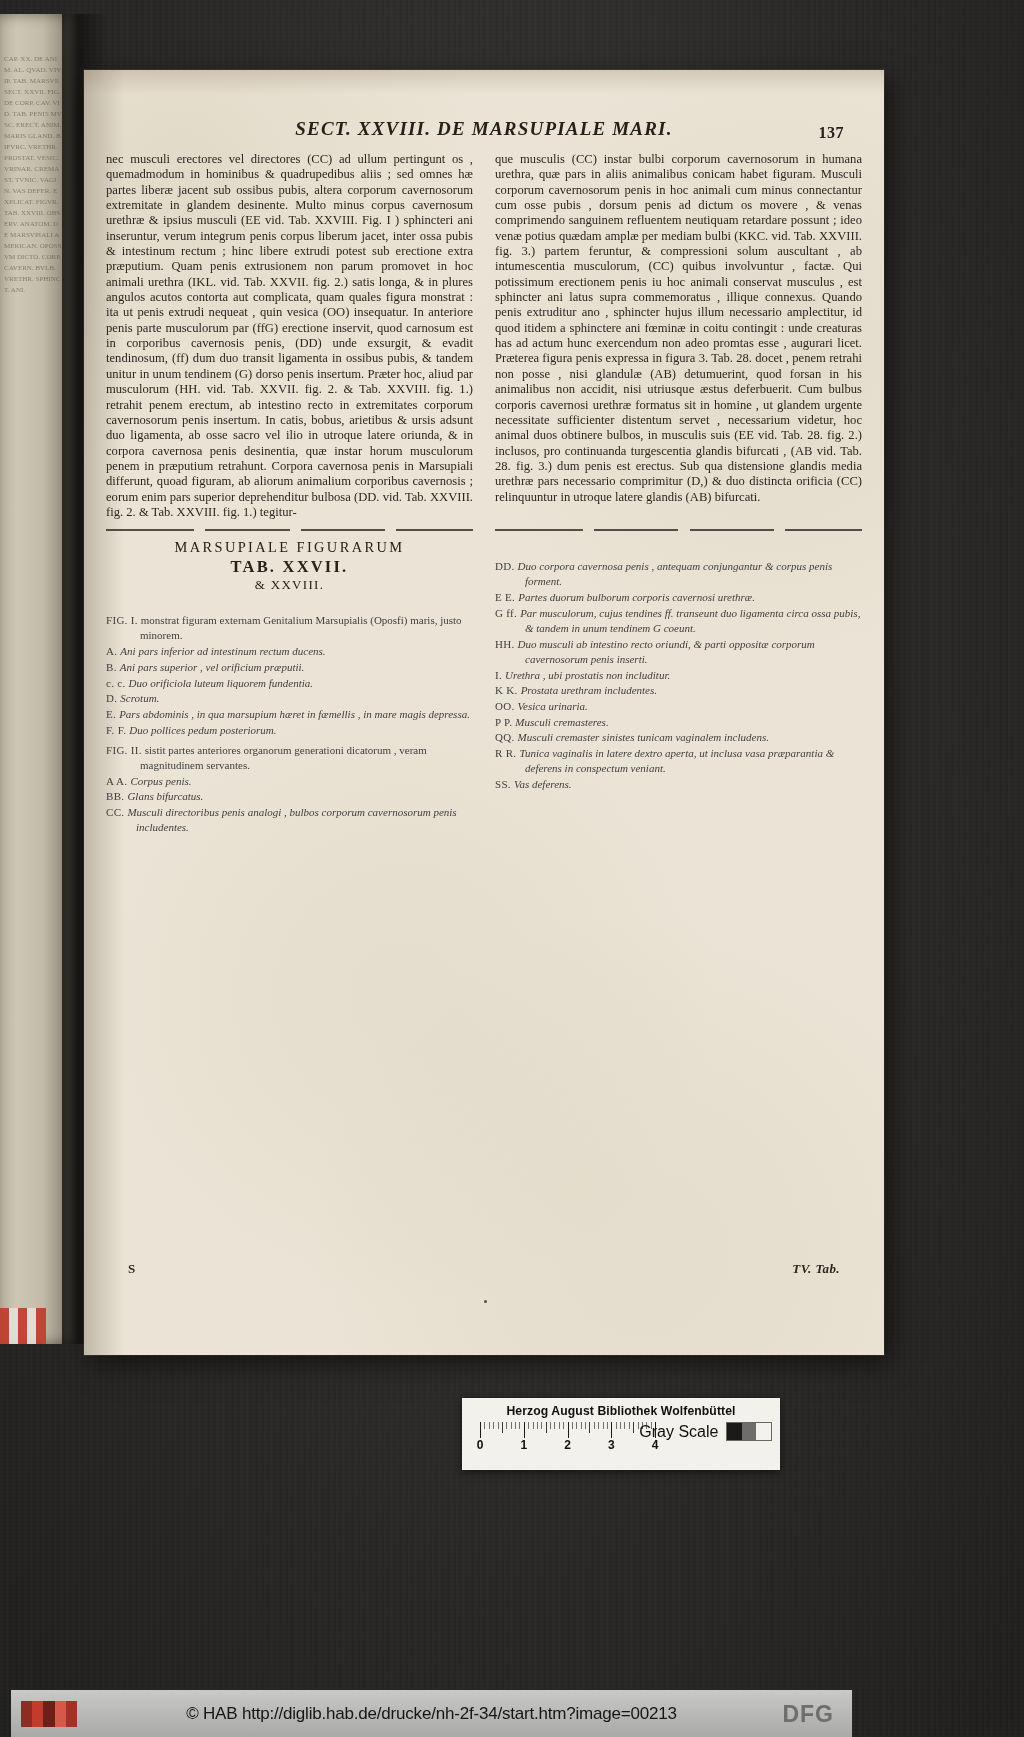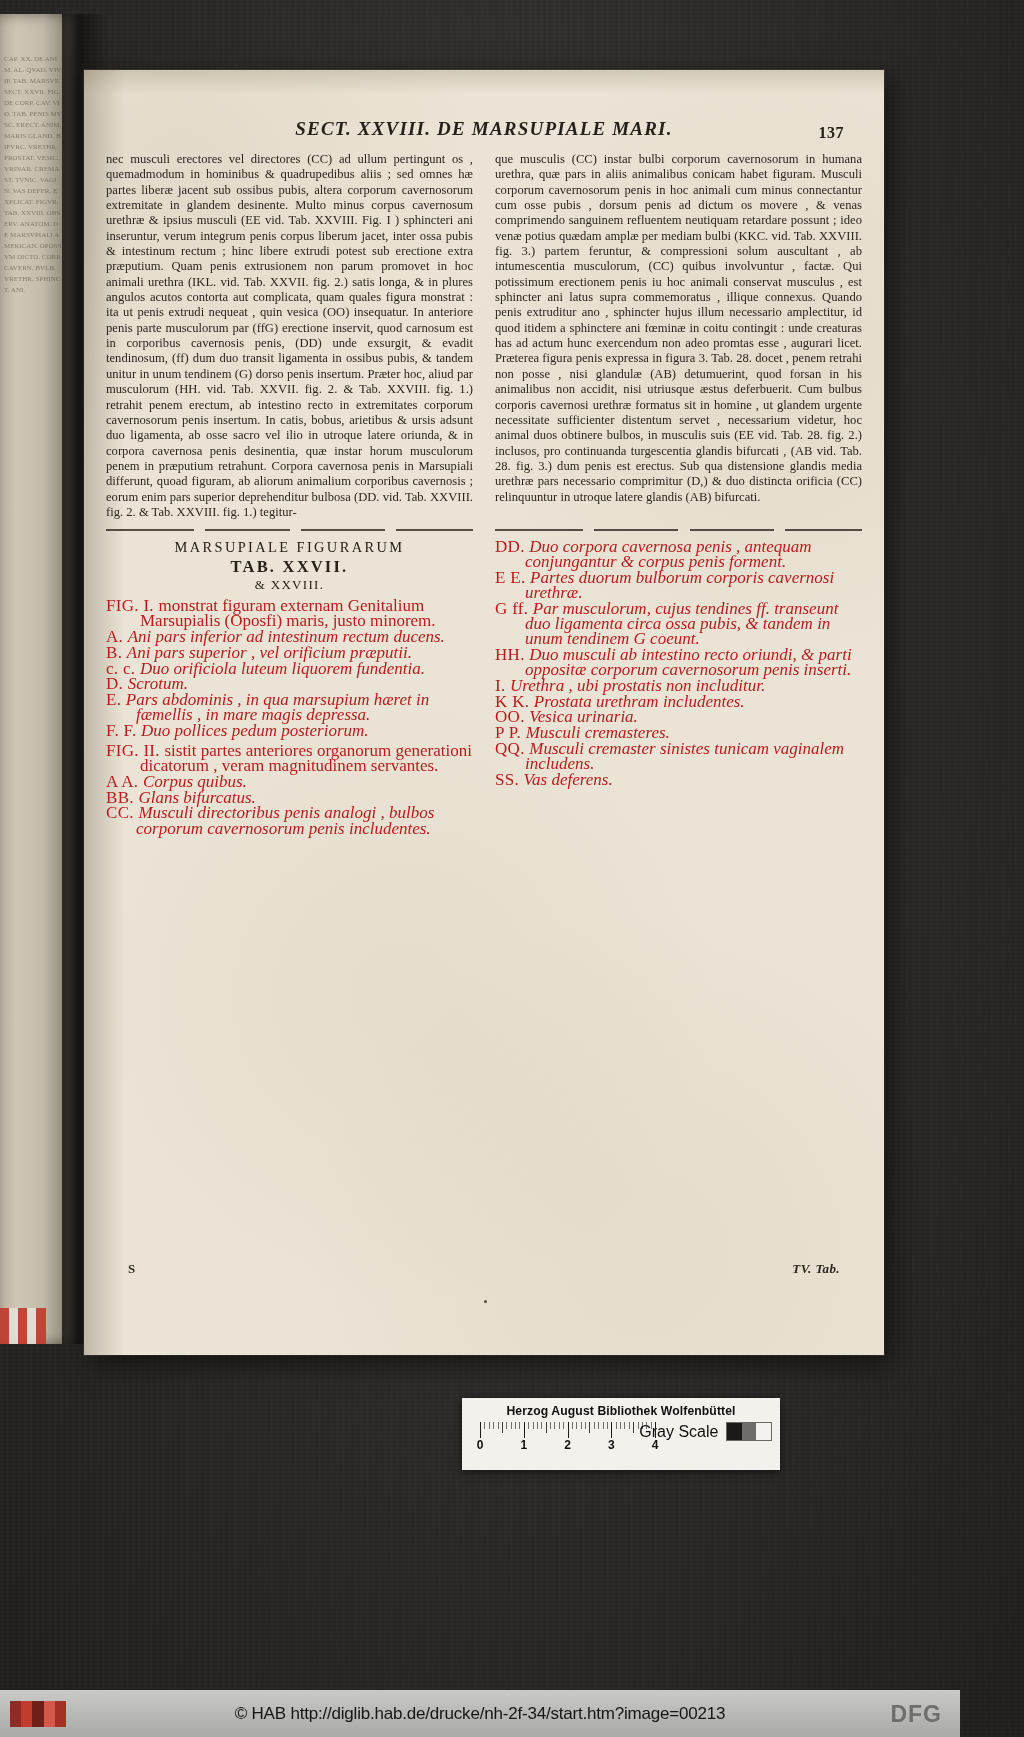--- a/index.html
+++ b/index.html
@@ -117,21 +117,21 @@
                               #3a332a 79% 100%);
     opacity:.85;
   }
 
   
   .expl-head{text-align:center;margin-bottom:3px;}
   .expl-l1{font-size:14.4px;letter-spacing:2.4px;color:#262119;}
   .expl-l2{font-size:16.5px;font-weight:700;letter-spacing:2.2px;color:#262119;margin-top:1px;}
   .expl-l3{font-size:13px;letter-spacing:1.3px;color:#262119;margin-top:0px;}
 
-  .legend{font-size:17px;line-height:15.2px;color:#b91c1c;}
+  .legend{font-size:11px;line-height:15.2px;color:#404040;margin-top:20px;}
   .legend .item{
     display:block;margin:0 0 .5px 0;
     padding-left:30px;text-indent:-30px;
   }
   .legend .item.hang{padding-left:34px;text-indent:-34px;}
   .legend .key{font-style:normal;letter-spacing:.3px;}
   .legend .desc{font-style:italic;}
   .legend .desc-roman{font-style:normal;}
   .legend .fig{margin-top:5px;}
   .legend .fig + .item{margin-top:0;}
@@ -175,21 +175,21 @@
   .ruler .nums span{position:absolute;top:0;transform:translateX(-50%);}
   .gs-label{
     font-family:"Liberation Sans",sans-serif;font-size:16px;
     color:#12100e;padding-top:1px;white-space:nowrap;
   }
   .gs-patches{display:flex;width:54px;height:17px;border:1px solid #6a6864;}
   .gs-patches i{flex:1;}
 
   
   .footer{
-    position:absolute;left:0;bottom:0;width:960px;height:47px;
+    position:absolute;left:11px;bottom:0;width:841px;height:47px;
     background:linear-gradient(180deg,#c9c9c7 0%, #b9b9b7 48%, #a9a9a7 100%);
     display:flex;align-items:center;
   }
   .footer-url{
     flex:1;text-align:center;
     font-family:"Liberation Sans",sans-serif;
     font-size:17px;color:#171615;letter-spacing:-.2px;
   }
   .footer-logo{
     position:absolute;right:18px;top:50%;transform:translateY(-50%);
@@ -247,36 +247,37 @@
         </div>
         <div class="legend" id="legend-left">
             <div class="item fig hang"><span class="key">FIG. I. </span><span class="desc-roman">monstrat figuram externam Genitalium Marsupialis (Oposfi) maris, justo minorem.</span></div>
             <div class="item"><span class="key">A. </span><span class="desc">Ani pars inferior ad intestinum rectum ducens.</span></div>
             <div class="item"><span class="key">B. </span><span class="desc">Ani pars superior , vel orificium præputii.</span></div>
             <div class="item"><span class="key">c. c. </span><span class="desc">Duo orificiola luteum liquorem fundentia.</span></div>
             <div class="item"><span class="key">D. </span><span class="desc">Scrotum.</span></div>
             <div class="item"><span class="key">E. </span><span class="desc">Pars abdominis , in qua marsupium hæret in fæmellis , in mare magis depressa.</span></div>
             <div class="item"><span class="key">F. F. </span><span class="desc">Duo pollices pedum posteriorum.</span></div>
             <div class="item fig hang"><span class="key">FIG. II. </span><span class="desc-roman">sistit partes anteriores organorum generationi dicatorum , veram magnitudinem servantes.</span></div>
-            <div class="item"><span class="key">A A. </span><span class="desc">Corpus quibus.</span></div>
+            <div class="item"><span class="key">A A. </span><span class="desc">Corpus penis.</span></div>
             <div class="item"><span class="key">BB. </span><span class="desc">Glans bifurcatus.</span></div>
             <div class="item"><span class="key">CC. </span><span class="desc">Musculi directoribus penis analogi , bulbos corporum cavernosorum penis includentes.</span></div>
           </div>
       </div>
       <div class="col">
         <div class="legend" id="legend-right">
             <div class="item"><span class="key">DD. </span><span class="desc">Duo corpora cavernosa penis , antequam conjungantur &amp; corpus penis forment.</span></div>
             <div class="item"><span class="key">E E. </span><span class="desc">Partes duorum bulborum corporis cavernosi urethræ.</span></div>
             <div class="item"><span class="key">G ff. </span><span class="desc">Par musculorum, cujus tendines ff. transeunt duo ligamenta circa ossa pubis, &amp; tandem in unum tendinem G coeunt.</span></div>
             <div class="item"><span class="key">HH. </span><span class="desc">Duo musculi ab intestino recto oriundi, &amp; parti oppositæ corporum cavernosorum penis inserti.</span></div>
             <div class="item"><span class="key">I. </span><span class="desc">Urethra , ubi prostatis non includitur.</span></div>
             <div class="item"><span class="key">K K. </span><span class="desc">Prostata urethram includentes.</span></div>
             <div class="item"><span class="key">OO. </span><span class="desc">Vesica urinaria.</span></div>
             <div class="item"><span class="key">P P. </span><span class="desc">Musculi cremasteres.</span></div>
             <div class="item"><span class="key">QQ. </span><span class="desc">Musculi cremaster sinistes tunicam vaginalem includens.</span></div>
+            <div class="item"><span class="key">R R. </span><span class="desc">Tunica vaginalis in latere dextro aperta, ut inclusa vasa præparantia &amp; deferens in conspectum veniant.</span></div>
             <div class="item"><span class="key">SS. </span><span class="desc">Vas deferens.</span></div>
           </div>
       </div>
     </div>
   </div>
 
   <div class="leaf-foot">
     <span class="sig">S</span>
     <span class="catchword">TV. Tab.</span>
   </div>

